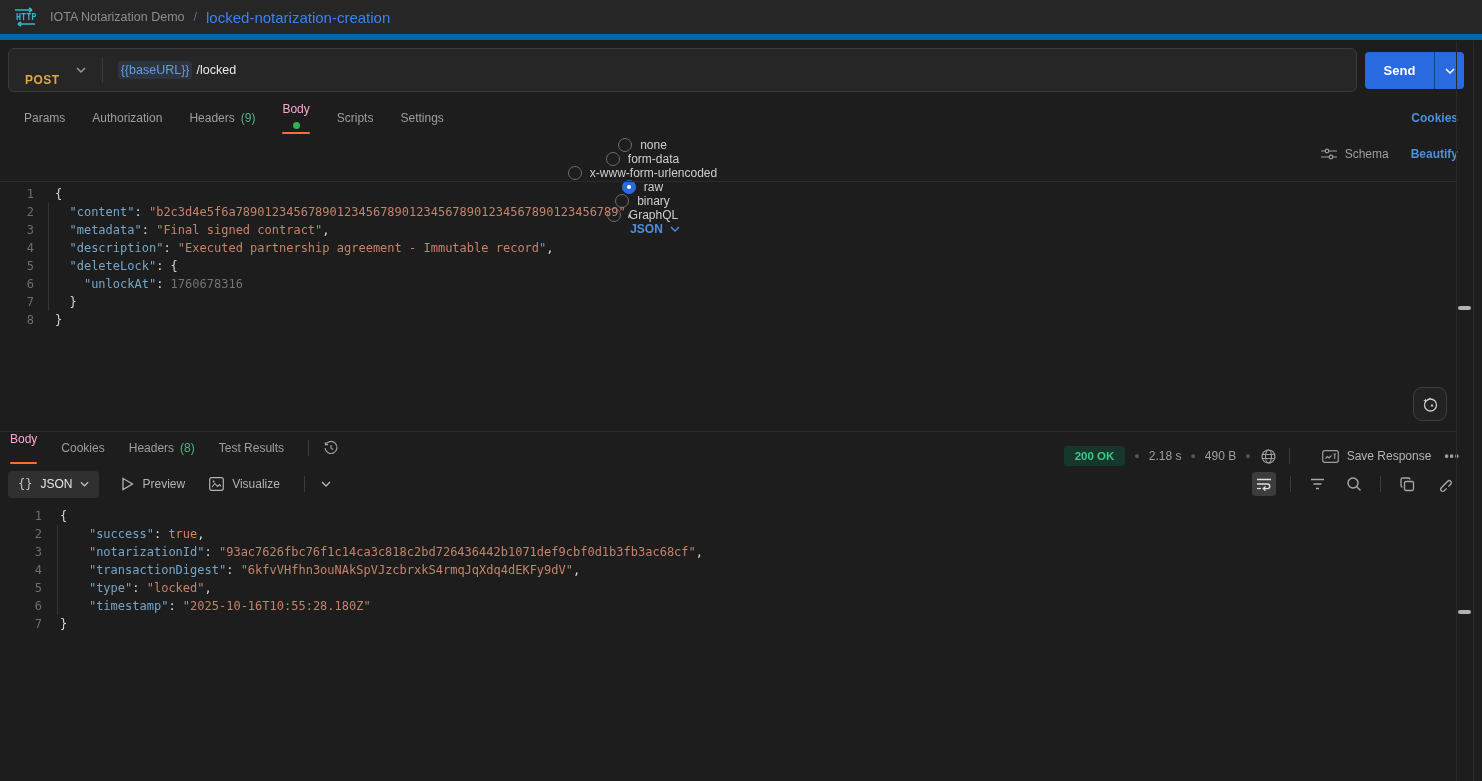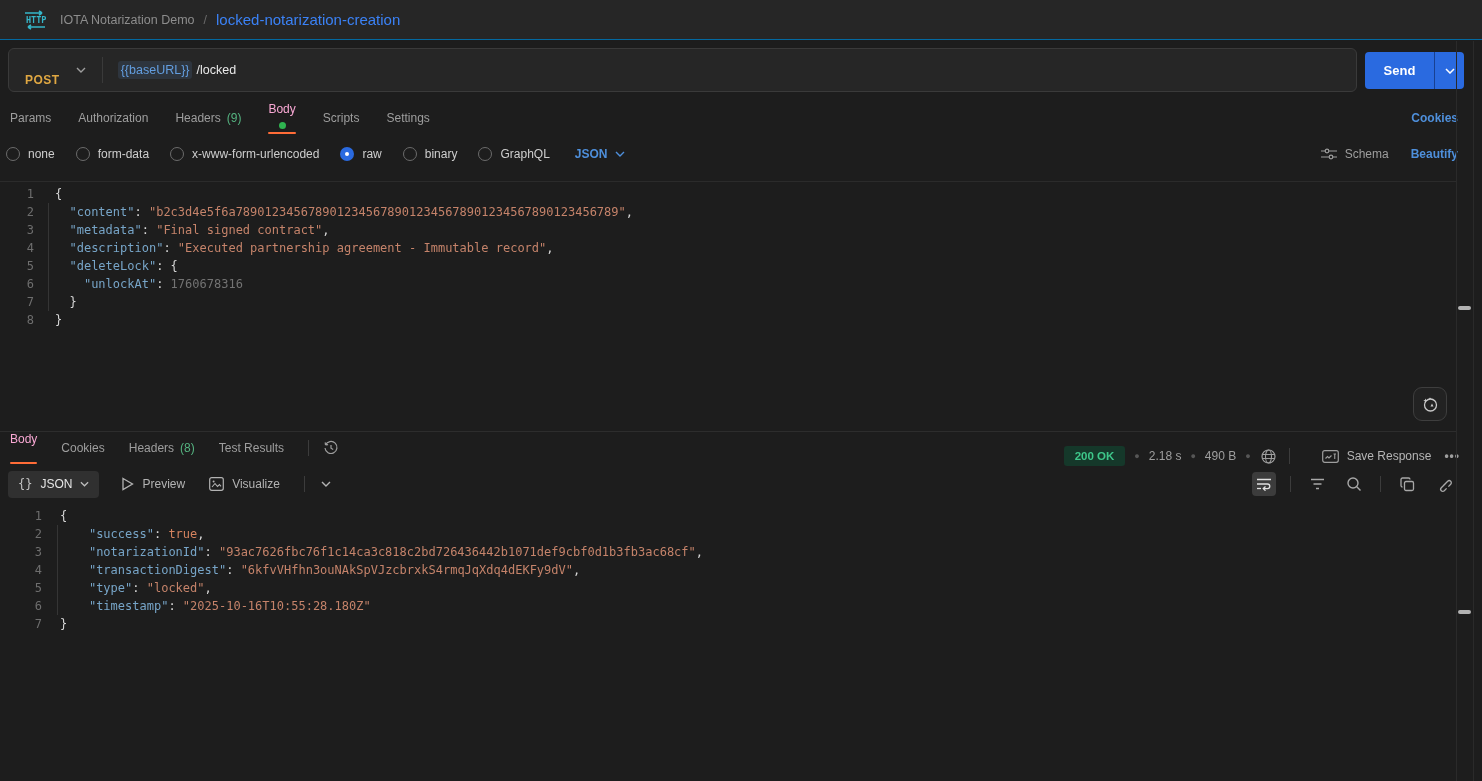--- a/index.html
+++ b/index.html
@@ -6,22 +6,22 @@
   html,body { background:#141414; }
   .app {
     position:relative; width:1482px; height:781px; overflow:hidden;
     background:#1d1d1d; font-family:"Liberation Sans", sans-serif;
     color:#d0d0d0; font-size:12px;
   }
   svg { display:block; }
 
   
   .top-bar{ position:absolute; top:0; left:0; width:1482px; height:40px;
-    background:#262626; border-bottom:1px solid #0369a1;
-    display:flex; align-items:center; padding:0 22px; }
+    background:#262626; border-bottom:6px solid #0369a1;
+    display:flex; align-items:center; padding:0 12px; }
   .http-logo{ width:26px; height:20px; margin-right:12px; flex:0 0 auto; }
   .crumb-collection{ color:#8d8d8d; font-size:12.5px; }
   .crumb-sep{ color:#6a6a6a; margin:0 9px; font-size:12.5px; }
   .crumb-name{ color:#3b82f6; font-weight:400; font-size:15px; }
   .hdr-right{ margin-left:auto; display:flex; align-items:center; }
   .save-btn{ display:flex; align-items:center; gap:7px; color:#9e9e9e;
     padding:6px 8px; border-radius:4px; cursor:pointer; font-size:12.5px;}
   .save-caret{ padding:6px 8px; cursor:pointer; }
   .share-box{ display:flex; align-items:center; height:30px; margin-left:12px;
     border:1px solid #404040; border-radius:4px; overflow:hidden;}
@@ -42,36 +42,36 @@
     padding:2px 3px; }
   .url-path{ color:#e9e9e9; margin-left:4px; }
   .send-btn{ position:absolute; left:1365px; top:52px; width:69px; height:37px;
     background:#2a6ae0; border-radius:4px 0 0 4px; color:#fff; font-weight:700;
     font-size:13px; display:flex; align-items:center; justify-content:center; cursor:pointer;}
   .send-caret{ position:absolute; left:1434px; top:52px; width:30px; height:37px;
     background:#2a6ae0; border-left:1px solid rgba(10,30,80,.55);
     border-radius:0 4px 4px 0; display:flex; align-items:center; justify-content:center; cursor:pointer;}
 
   
-  .req-tabs{ position:absolute; top:102px; left:8px; width:1456px; height:32px;
-    display:flex; align-items:stretch; padding-left:2px; }
+  .req-tabs{ position:absolute; top:102px; left:0; width:1456px; height:32px;
+    display:flex; align-items:stretch; padding-left:24px; }
   .tab{ position:relative; display:flex; align-items:center; gap:6px;
     color:#9e9e9e; margin-right:27px; cursor:pointer; font-size:12px; }
   .tab.active{ color:#f9a8d4;flex-direction:column; }
   .tab.active::after{ content:""; position:absolute; left:0; right:0; bottom:0;
     height:2px; background:#ff6c37; border-radius:1px; }
   .tab .count{ color:#55b380; }
   .green-dot{ width:7px; height:7px; border-radius:50%; background:#2fb350; }
   .cookies-link{ position:absolute; top:102px; right:24px; height:32px;
     display:flex; align-items:center; color:#4e8fdb; font-weight:600;
     font-size:12px; cursor:pointer; }
 
   
   .body-type-row{ position:absolute; top:138px; left:0; width:1300px; height:32px;
-    display:flex; align-items:center; padding-left:6px; color:#cecece; }
+    display:flex; align-items:center; padding-left:6px; color:#cecece;flex-direction:column; }
   .radio-opt{ display:flex; align-items:center; gap:8px; margin-right:21px; cursor:pointer;}
   .radio{ width:14px; height:14px; border-radius:50%; border:1.5px solid #6b6b6b; }
   .radio.sel{ border:none; background:#2a6ae0; position:relative; }
   .radio.sel::after{ content:""; position:absolute; left:5px; top:5px; width:4px;
     height:4px; border-radius:50%; background:#fff; }
   .raw-format{ display:flex; align-items:center; gap:7px; color:#4e8fdb;
     font-weight:600; margin-left:4px; cursor:pointer; }
   .schema-beautify{ position:absolute; top:138px; right:24px; height:32px;
     display:flex; align-items:center; gap:22px; }
   .schema-btn{ display:flex; align-items:center; gap:8px; color:#9e9e9e; cursor:pointer;}

